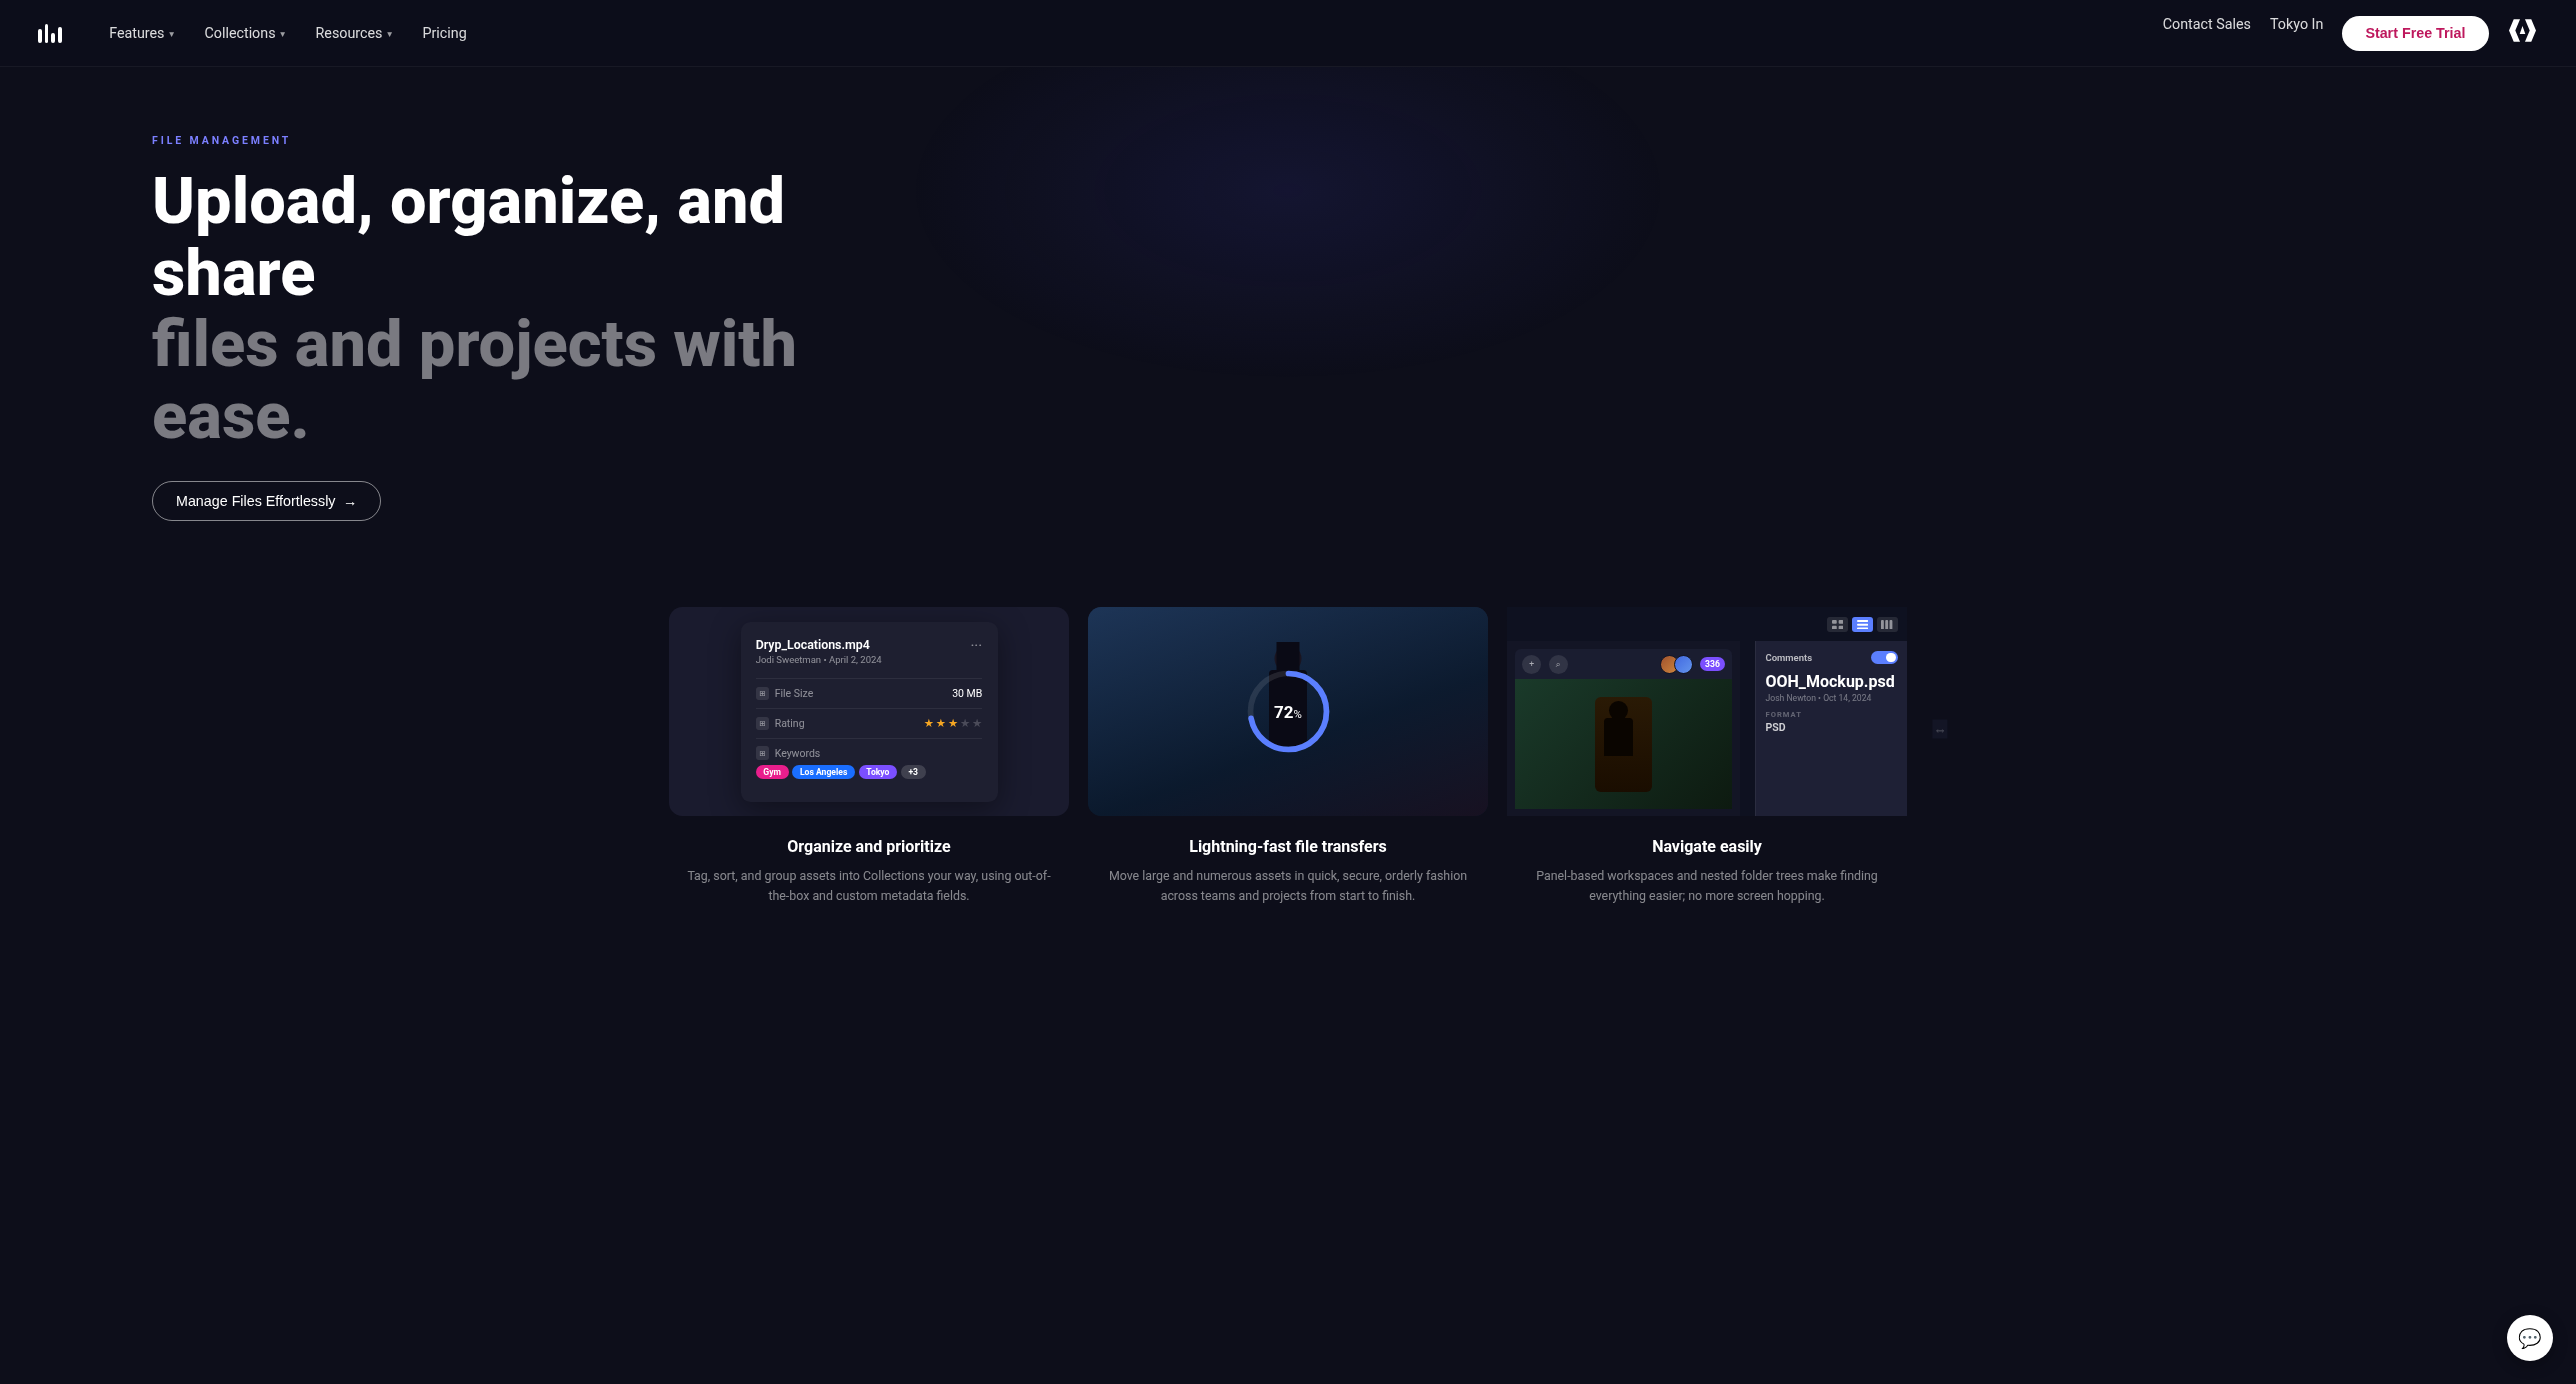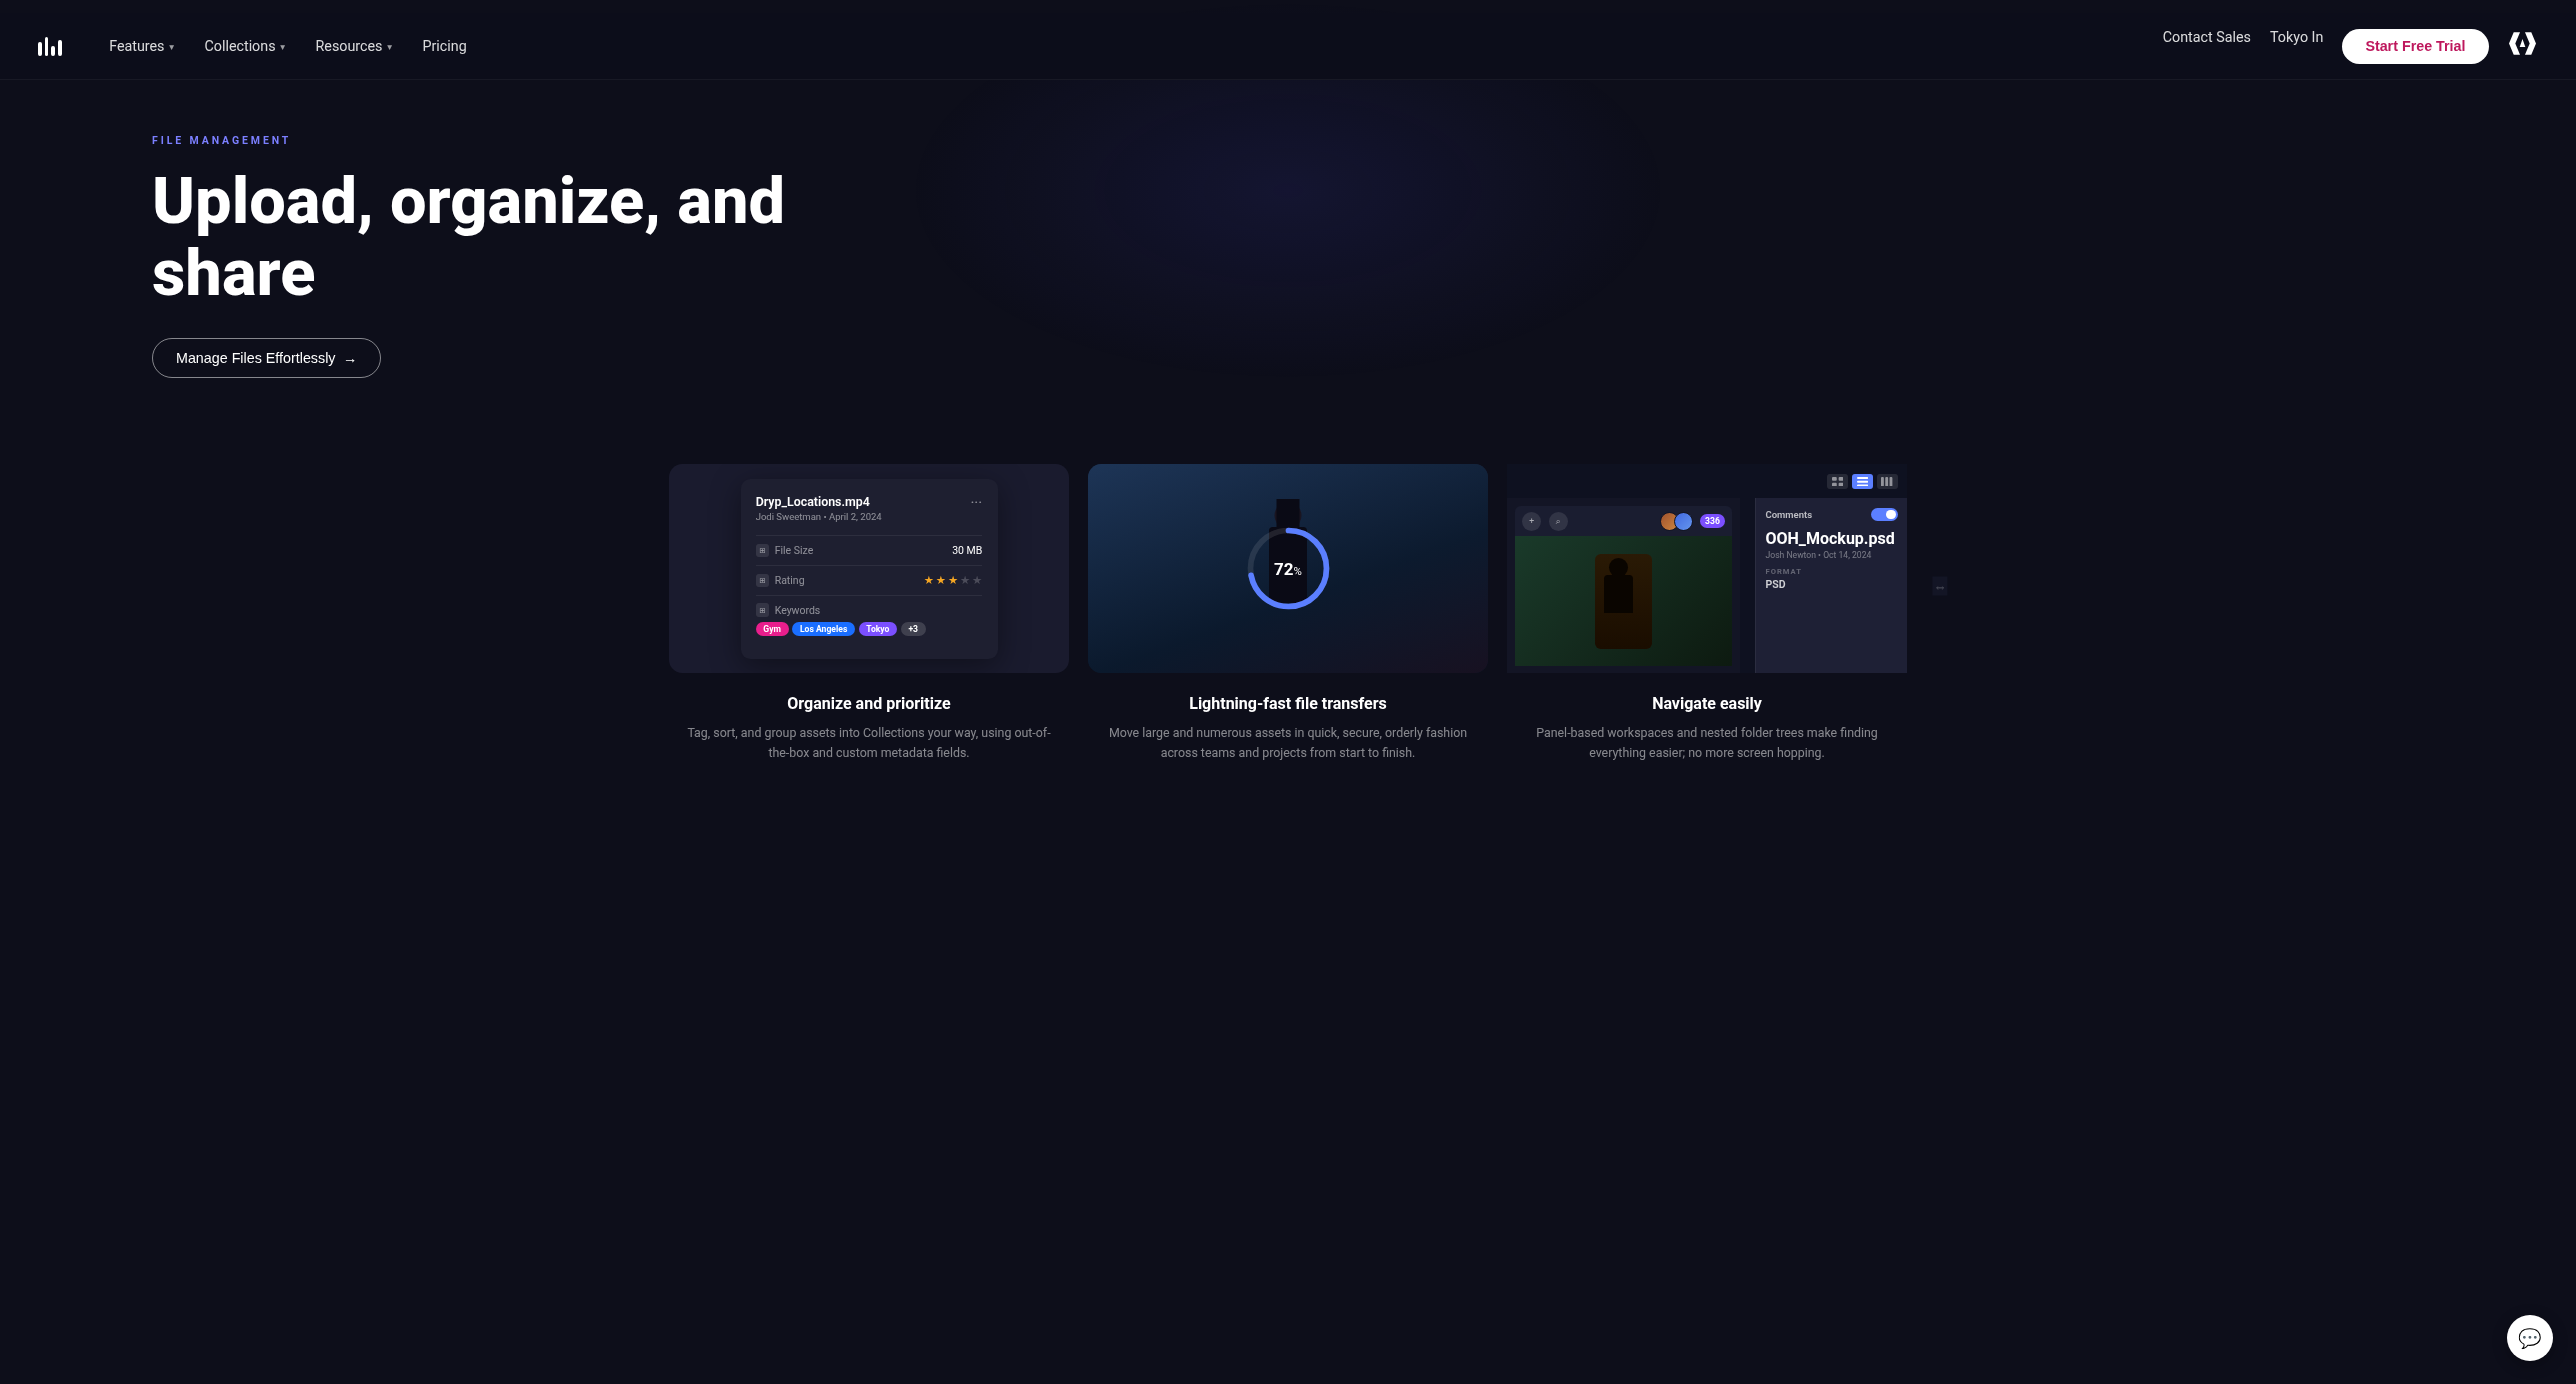--- a/index.html
+++ b/index.html
@@ -14,21 +14,21 @@
     
     nav {
       display: flex;
       align-items: center;
       justify-content: space-between;
       padding: 0 38px;
       height: 67px;
       background: rgba(13,14,26,0.95);
       border-bottom: 1px solid rgba(255,255,255,0.05);
       position: sticky;
-      top: 13px;
+      top: 0;
       z-index: 100;
     }
     .nav-left {
       display: flex;
       align-items: center;
       gap: 34px;
     }
     .logo {
       display: flex;
       align-items: center;
@@ -607,20 +607,21 @@
     </div>
   </div>
 </nav>
 
 <main>
 
   <section class="hero">
     <div class="hero-label">FILE MANAGEMENT</div>
     <h1 class="hero-title">
       <span>Upload, organize, and share</span><br>
+      <span class="hero-title-dim">files and projects with ease.</span>
     </h1>
     <button class="hero-cta">
       <span>Manage Files Effortlessly</span>
       <span>→</span>
     </button>
   </section>
 
   <section class="cards-section">
 
     <div class="card">

